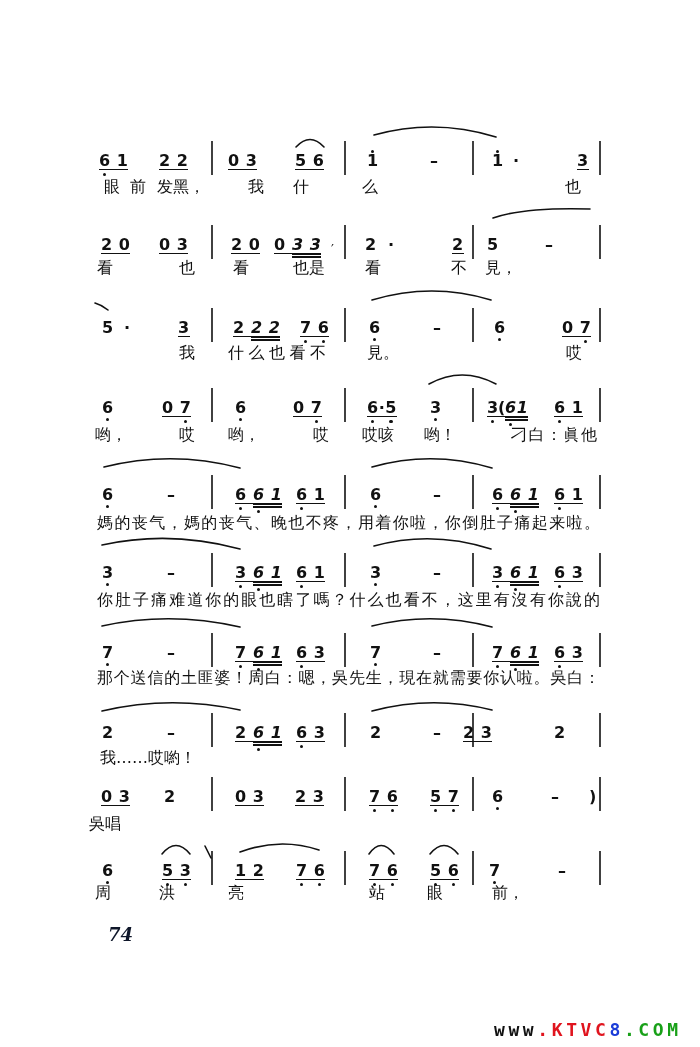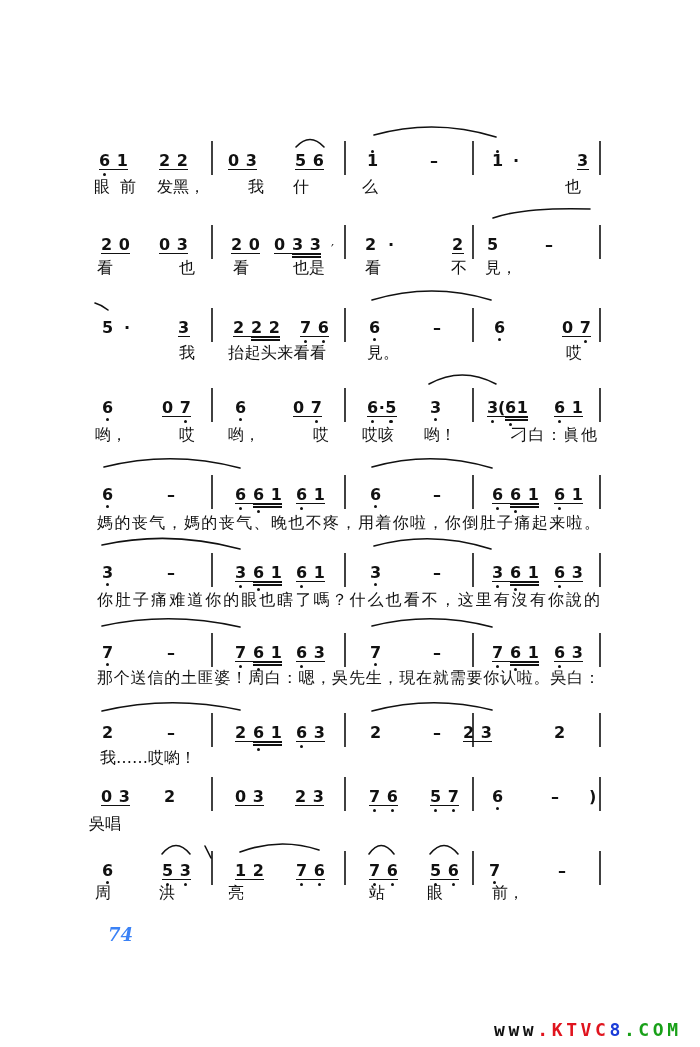--- a/index.html
+++ b/index.html
@@ -6,21 +6,21 @@
   body { width:700px; height:1047px; position:relative; overflow:hidden; color:#111; }
   .sys { position:absolute; left:0; width:700px; height:1px; }
   .row { position:absolute; left:0; top:0; width:700px; height:1px; }
   .n {
     position:absolute; top:0;
     font-family:"DejaVu Sans", sans-serif; font-weight:bold;
     font-size:16px; line-height:15px; white-space:pre; letter-spacing:0.5px;
     color:#111; padding-bottom:1px;
   }
   .u1 { border-bottom:1.6px solid #111; }
-  .u2 { border-bottom:5px double #111; }
+  .u2 { border-bottom:5px double #111;font-style:italic; }
   .d { position:relative; display:inline-block; }
   .lo::after {
     content:""; position:absolute; left:50%; margin-left:-1.6px; bottom:-6px;
     width:3.2px; height:3.2px; border-radius:50%; background:#111;
   }
   .u1 .lo::after { bottom:-8px; }
   .u2 .lo::after { bottom:-11px; }
   .hi::before {
     content:""; position:absolute; left:50%; margin-left:-1.6px; top:-3px;
     width:3.2px; height:3.2px; border-radius:50%; background:#111;
@@ -31,21 +31,21 @@
   }
   .ly.just { white-space:normal; text-align:justify; text-align-last:justify; height:18px; overflow:hidden; }
   .dlg {
     position:absolute; top:0; font-family:"DejaVu Sans", sans-serif; font-size:16px; line-height:18px;
     color:#111; white-space:normal; text-align:justify; text-align-last:justify; height:18px; overflow:hidden;
   }
   .dlg.nat { text-align:left; text-align-last:left; white-space:nowrap; }
   .mark { position:absolute; font-family:"DejaVu Sans", sans-serif; font-size:13px; line-height:13px; color:#111; }
   .pgnum {
     position:absolute; left:108px; top:924px;
-    font-family:"DejaVu Serif", serif; font-weight:bold; font-style:italic; font-size:18px; color:#3b82f6;
+    font-family:"DejaVu Serif", serif; font-weight:bold; font-style:italic; font-size:18px; color:#0f172a;
   }
   .wm {
     position:absolute; left:494px; top:1020px;
     font-family:"DejaVu Sans Mono", monospace; font-weight:bold; font-size:18px; letter-spacing:3.6px; line-height:20px;
   }
   svg.engrave { position:absolute; left:0; top:0; pointer-events:none; }
   svg.engrave path { fill:none; stroke:#111; stroke-width:1.6; stroke-linecap:round; }
   svg.engrave line { stroke:#111; stroke-width:1.6; }
 </style>
 </head>
@@ -57,21 +57,21 @@
     <span class="n u1" style="left:159px">2 2</span>
     <span class="n u1" style="left:228px">0 3</span>
     <span class="n u1" style="left:295px">5 6</span>
     <span class="n u0" style="left:367px"><span class="d hi">1</span></span>
     <span class="n u0" style="left:430px">–</span>
     <span class="n u0" style="left:492px"><span class="d hi">1</span></span>
     <span class="n u0" style="left:513px">·</span>
     <span class="n u1" style="left:577px">3</span>
   </div>
   <div class="row" style="top:25px">
-    <span class="ly just" style="left:94px;width:42px">眼前</span>
+    <span class="ly just" style="left:104px;width:42px">眼前</span>
     <span class="ly" style="left:157px">发黑，</span>
     <span class="ly" style="left:248px">我</span>
     <span class="ly" style="left:293px">什</span>
     <span class="ly" style="left:362px">么</span>
     <span class="ly" style="left:565px">也</span>
   </div>
 </div>
 
 <div class="sys" style="top:237px">
   <div class="row">
@@ -106,21 +106,21 @@
     <span class="n u1" style="left:233px">2 </span>
     <span class="n u2" style="left:251px">2 2</span>
     <span class="n u1" style="left:300px"><span class="d lo">7</span> <span class="d lo">6</span></span>
     <span class="n u0" style="left:369px"><span class="d lo">6</span></span>
     <span class="n u0" style="left:433px">–</span>
     <span class="n u0" style="left:494px"><span class="d lo">6</span></span>
     <span class="n u1" style="left:562px">0 <span class="d lo">7</span></span>
   </div>
   <div class="row" style="top:24px">
     <span class="ly" style="left:179px">我</span>
-    <span class="ly just" style="left:228px;width:98px">抬起头来看看</span>
+    <span class="ly just" style="left:228px;width:98px">什么也看不</span>
     <span class="ly" style="left:367px">見。</span>
     <span class="ly" style="left:566px">哎</span>
   </div>
 </div>
 
 <div class="sys" style="top:400px">
   <div class="row">
     <span class="n u0" style="left:102px"><span class="d lo">6</span></span>
     <span class="n u1" style="left:162px">0 <span class="d lo">7</span></span>
     <span class="n u0" style="left:235px"><span class="d lo">6</span></span>

